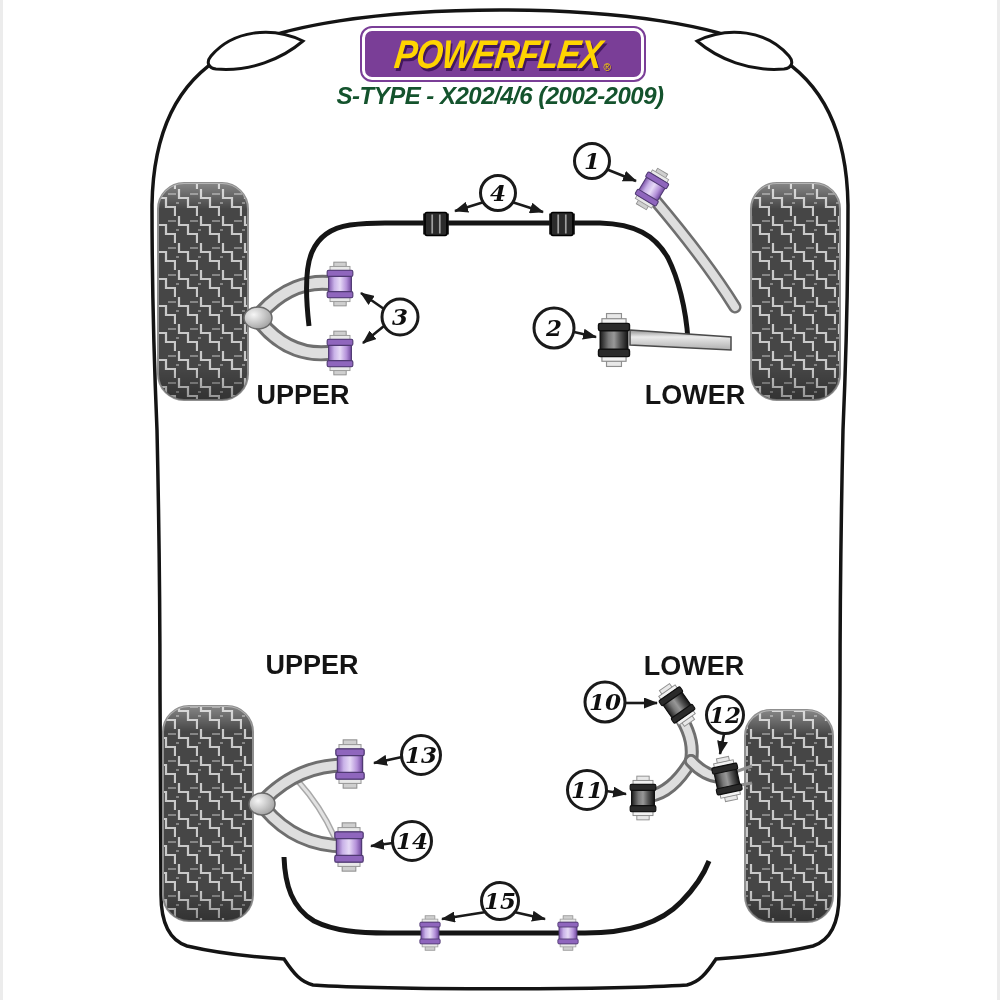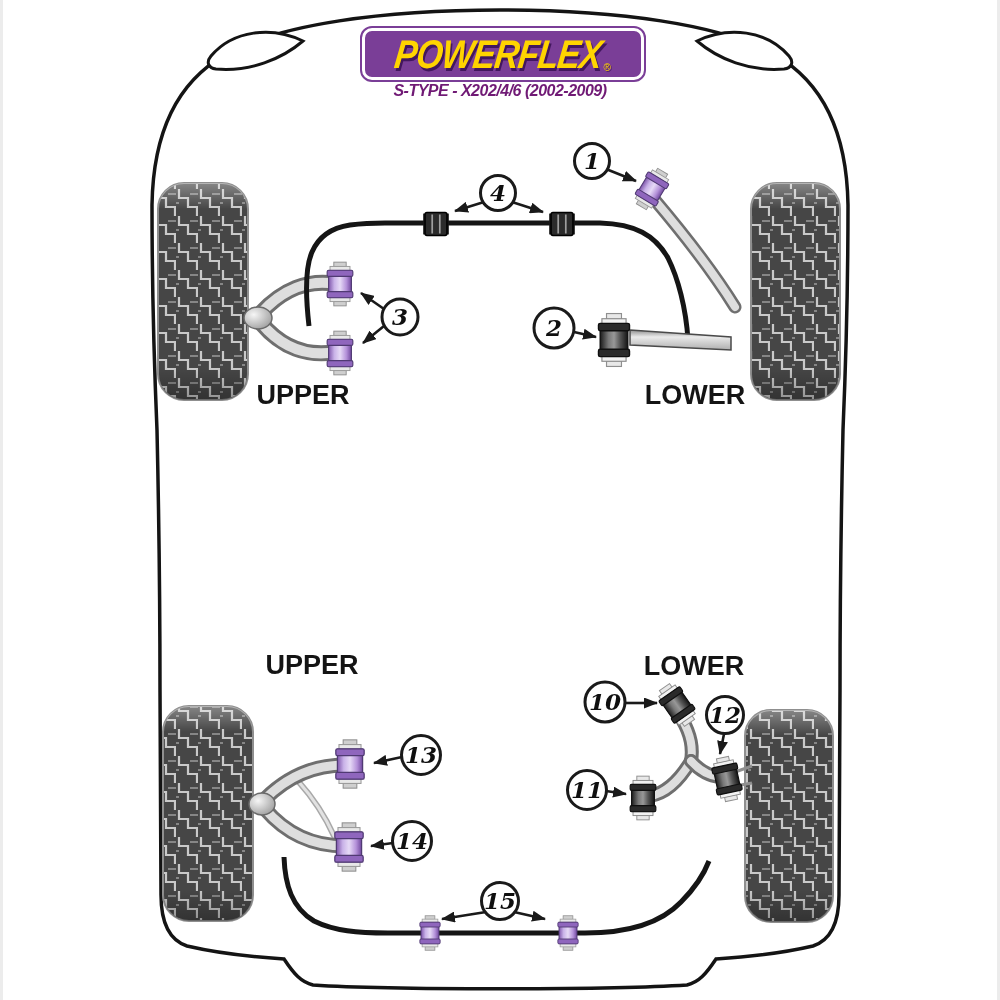--- a/index.html
+++ b/index.html
@@ -11,21 +11,21 @@
   
   .logoBox{position:absolute;left:362px;top:28px;width:276px;height:46px;
            background:#7a3e97;border:3px solid #ffffff;outline:2px solid #7a3e97;
            border-radius:10px;display:flex;align-items:center;justify-content:center;}
   .logoText{color:#ffd400;font-style:italic;font-weight:900;font-size:34px;line-height:1;
             letter-spacing:-1px;transform:skewX(-7deg) scaleY(1.18);
             text-shadow:2px 2px 0 #42175e;white-space:nowrap;}
   .regMark{color:#ffd400;font-size:10px;font-style:normal;align-self:flex-end;
            margin:0 0 4px 2px;text-shadow:1px 1px 0 #42175e;}
   .subtitle{position:absolute;left:0;top:82px;width:100%;text-align:center;
-            font-weight:900;font-style:italic;font-size:16px;letter-spacing:-0.5px;color:#701a75;}
+            font-weight:900;font-style:italic;font-size:24px;letter-spacing:-0.5px;color:#14532d;}
   
   .lbl{font-family:"Liberation Sans",sans-serif;font-weight:bold;font-size:27px;fill:#141414;}
   .num{font-family:"DejaVu Serif",serif;font-weight:bold;font-style:italic;
        font-size:23px;fill:#0f0f0f;text-anchor:middle;}
   .co{fill:#ffffff;stroke:#1a1a1a;stroke-width:3;}
   .arrow{stroke:#1a1a1a;stroke-width:2.6;fill:none;}
   .armOut{stroke:#6f6f6f;fill:none;stroke-linecap:round;}
   .armIn{stroke:#dedede;fill:none;stroke-linecap:round;}
 </style>
 </head>

